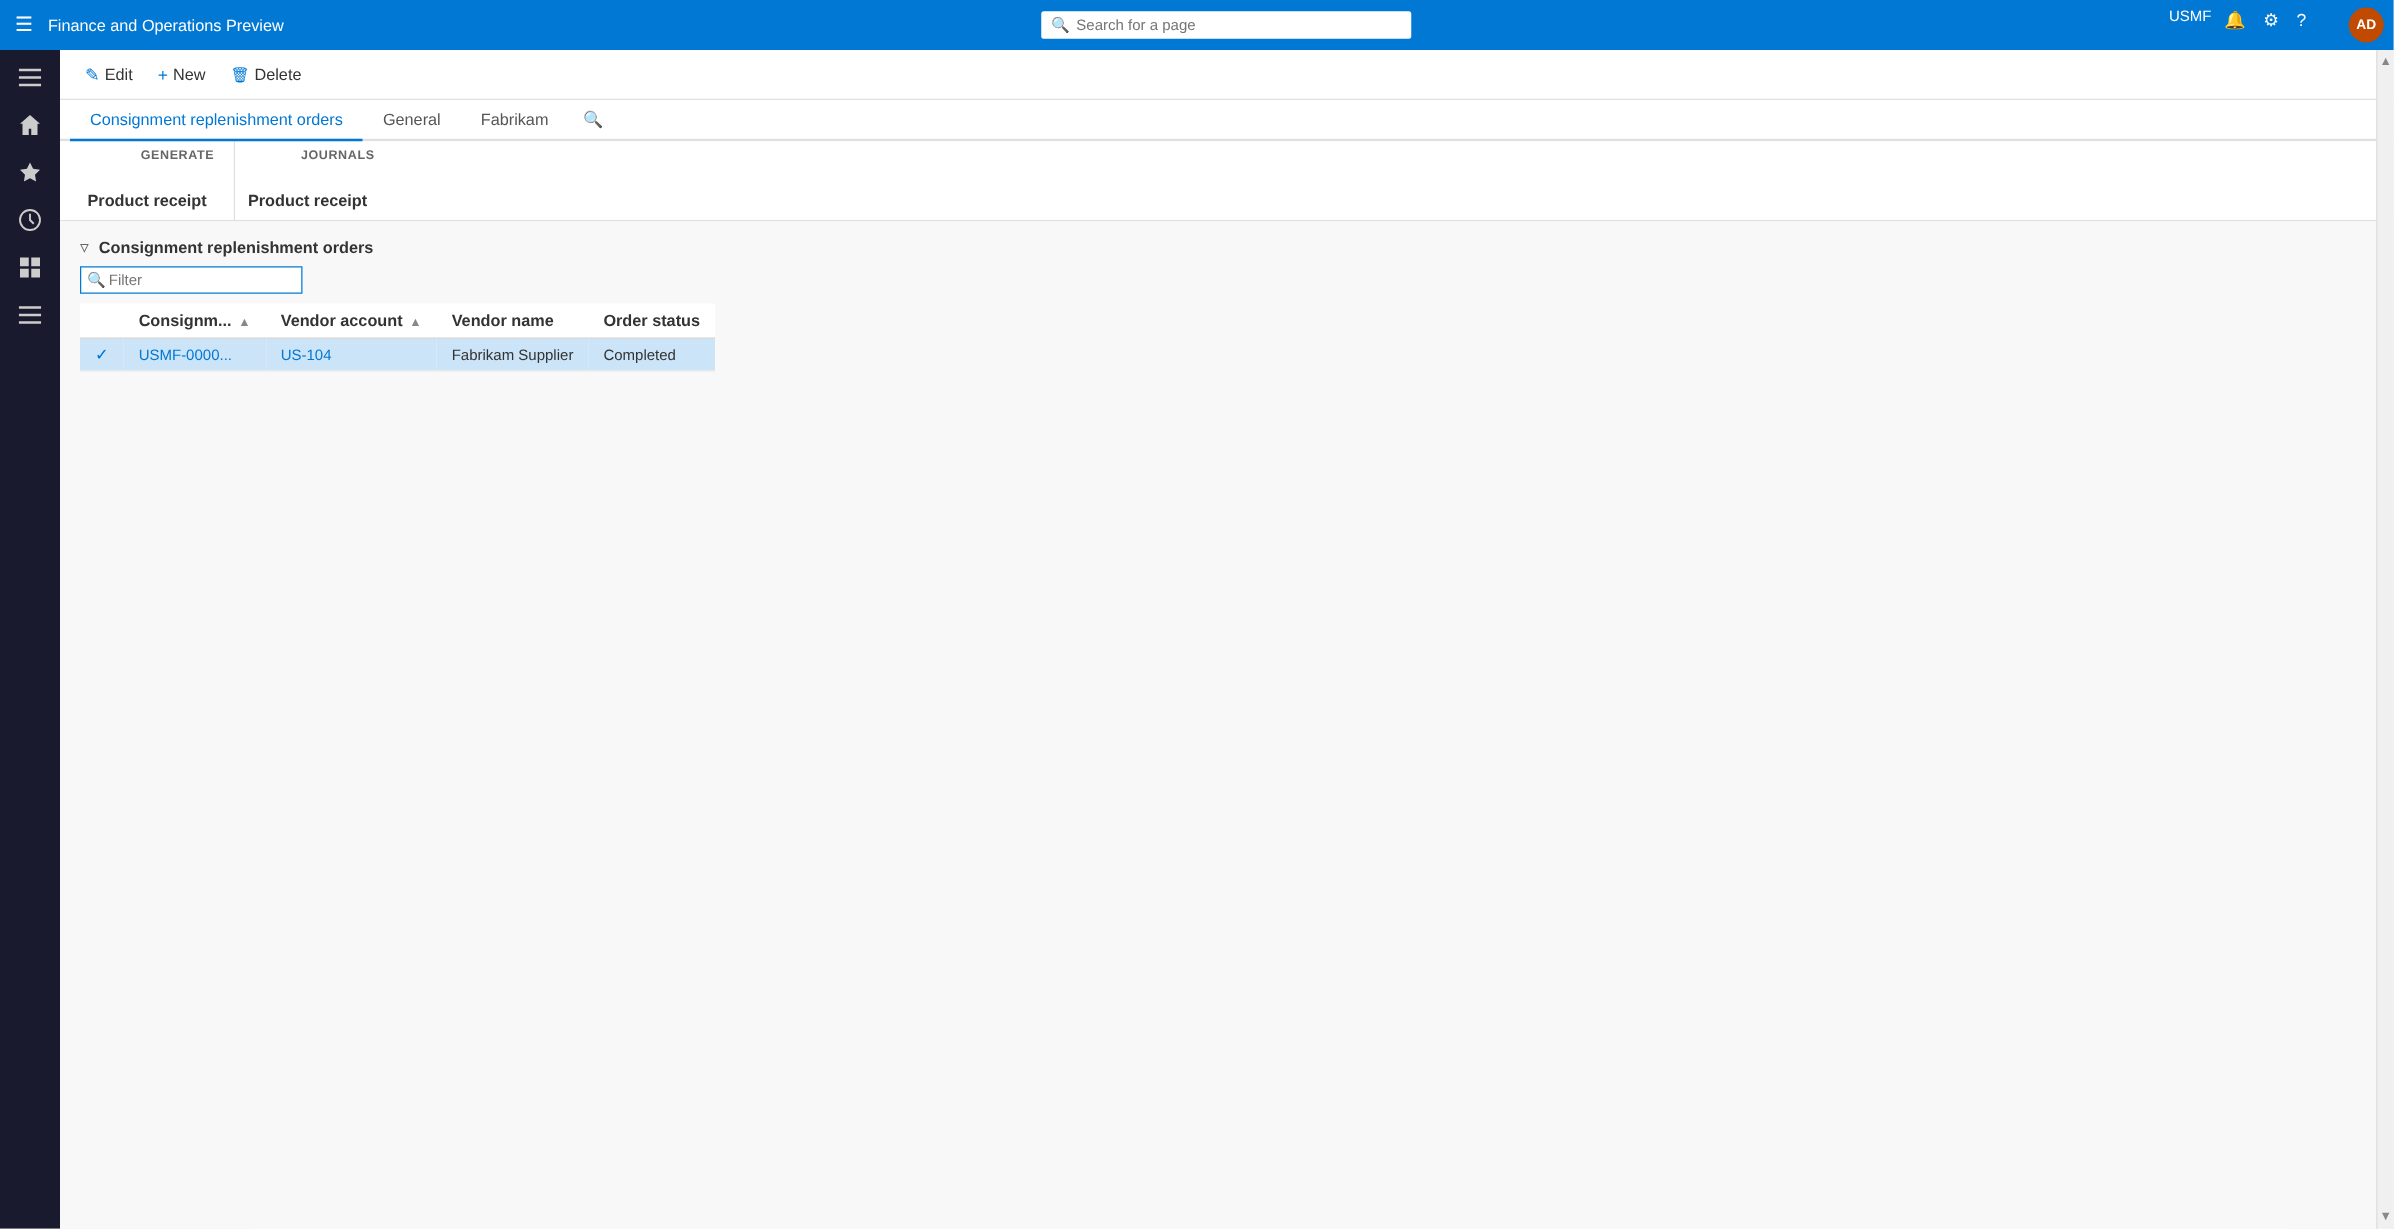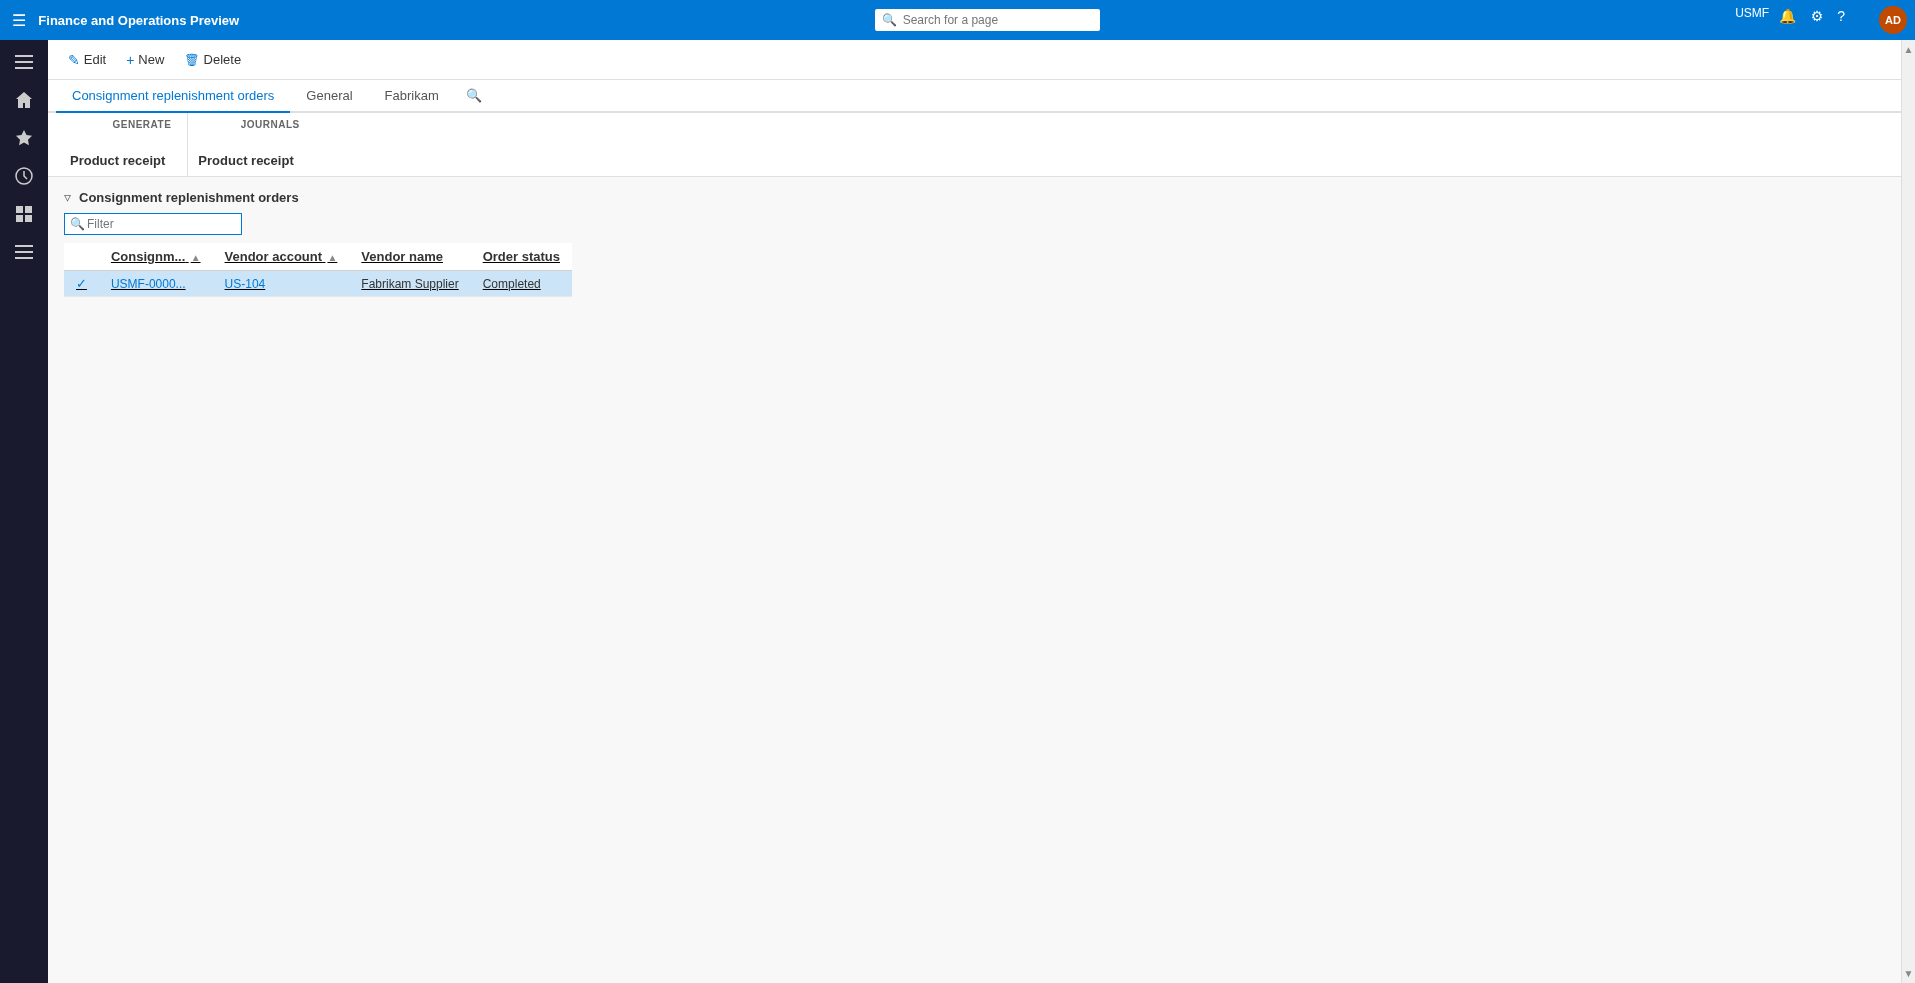--- a/index.html
+++ b/index.html
@@ -17,34 +17,34 @@
       justify-content: space-between;
     }
     .top-bar-left {
       display: flex;
       align-items: center;
       gap: 8px;
     }
     .top-bar-title {
       font-size: 13px;
       color: white;
-      font-weight: 700;
+      font-weight: 400;
     }
     .hamburger-icon {
       color: white;
       font-size: 16px;
       cursor: pointer;
       padding: 4px;
     }
     .top-bar-search {
       background: white;
       border: none;
       border-radius: 2px;
       padding: 4px 10px 4px 28px;
-      width: 225px;
+      width: 296px;
       font-size: 12px;
       color: #333;
       outline: none;
     }
     .search-wrapper {
       position: relative;
       display: flex;
       align-items: center;
     }
     .search-wrapper .search-icon-top {
@@ -260,21 +260,20 @@
       outline: none;
       color: #333;
     }
 
     
     .data-table {
       width: auto;
       min-width: 480px;
       border-collapse: collapse;
       background: white;
-      text-decoration: underline;
     }
     .data-table th {
       background: white;
       border-bottom: 1px solid #d0d0d0;
       padding: 6px 12px;
       text-align: left;
       font-size: 12px;
       font-weight: 600;
       color: #333;
       white-space: nowrap;

